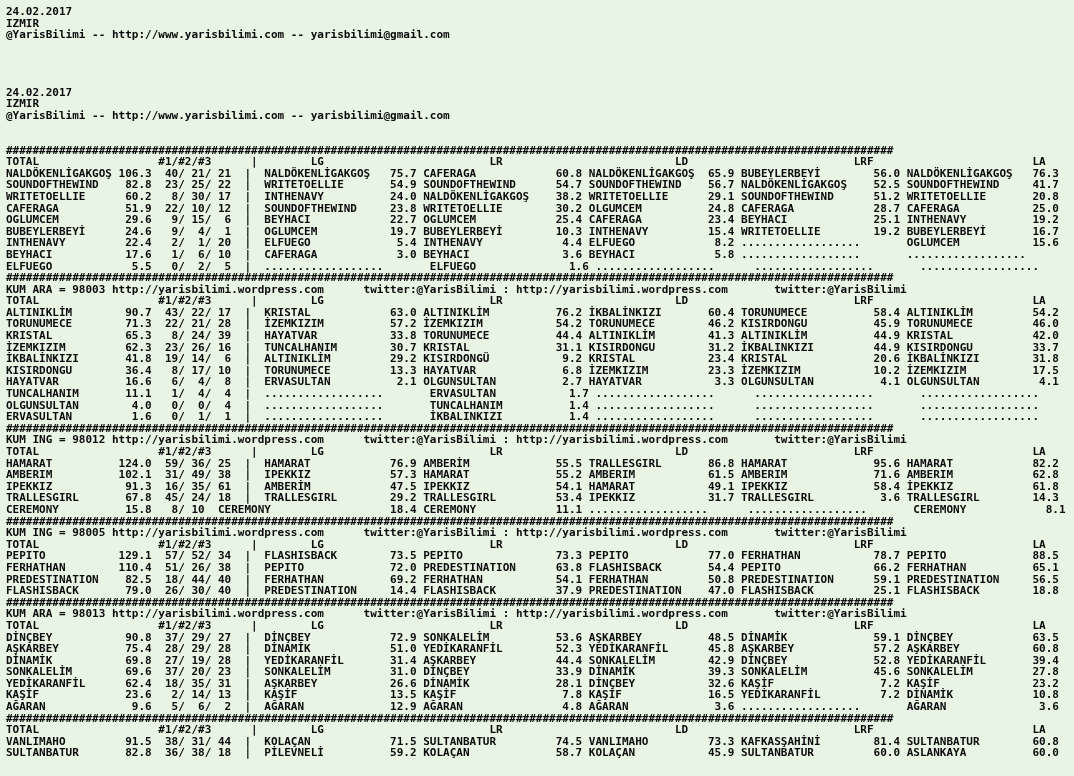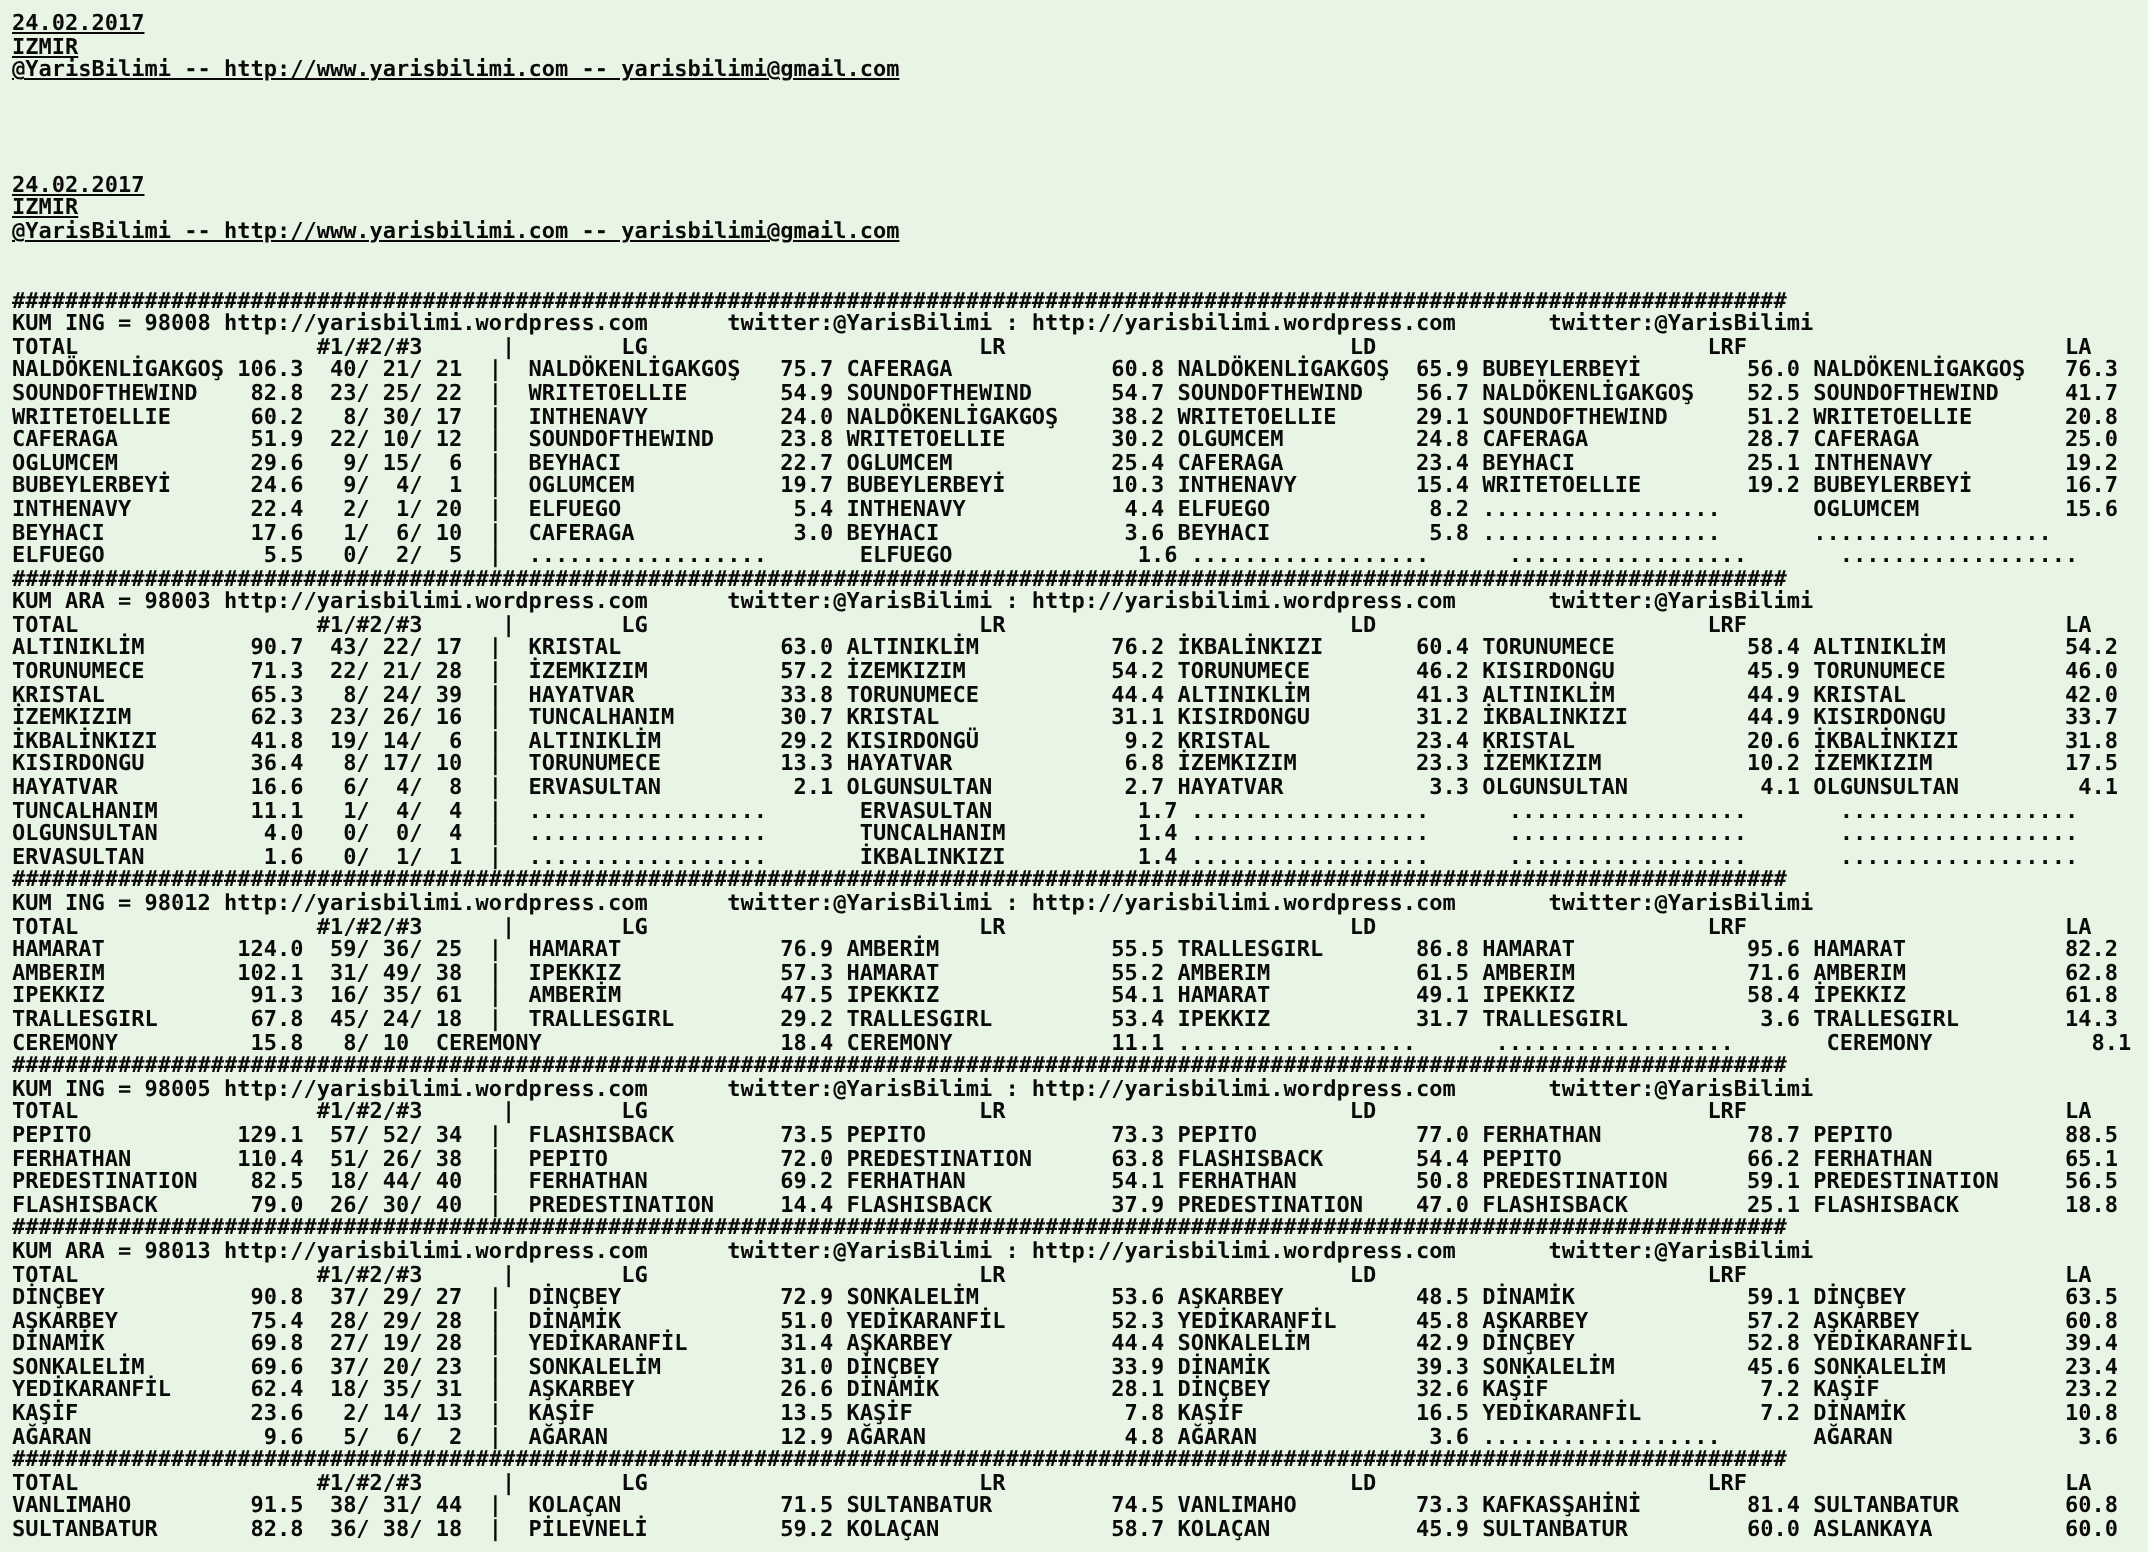--- a/index.html
+++ b/index.html
@@ -8,21 +8,21 @@
     background:#e8f5e4;
     font-family:"DejaVu Sans Mono","Liberation Mono",monospace;
     font-size:11px;
     line-height:11.6px;
     color:#0a0a0a;
     font-weight:bold;
     -webkit-font-smoothing:none;
   }
   .page{padding:6px 4px 0 6px;}
   pre{margin:0;font-family:inherit;font-size:inherit;line-height:inherit;white-space:pre;}
-  .hdr{margin-bottom:0;text-decoration:underline;}
+  .hdr{margin-bottom:0;}
   .gap2{height:23px;}
   .block{margin:0;}
   .hashline{letter-spacing:0px;}
 </style>
 </head>
 <body>
 
 <div class="page">
 
   <pre class="hdr">24.02.2017</pre>
@@ -34,21 +34,20 @@
 
   <pre class="hdr">24.02.2017</pre>
   <pre class="hdr">IZMIR</pre>
   <pre class="hdr">@YarisBilimi -- http://www.yarisbilimi.com -- yarisbilimi@gmail.com</pre>
 
   <div class="gap2"></div>
 
   <div id="races">
       <div class="block">
         <pre class="hashline">######################################################################################################################################</pre>
-        <pre>KUM ING = 98008 http://yarisbilimi.wordpress.com      twitter:@YarisBilimi : http://yarisbilimi.wordpress.com       twitter:@YarisBilimi</pre>
         <pre>TOTAL                  #1/#2/#3      |        LG                         LR                          LD                         LRF                        LA</pre>
         <pre>NALDÖKENLİGAKGOŞ 106.3  40/ 21/ 21  |  NALDÖKENLİGAKGOŞ   75.7 CAFERAGA            60.8 NALDÖKENLİGAKGOŞ  65.9 BUBEYLERBEYİ        56.0 NALDÖKENLİGAKGOŞ   76.3</pre>
         <pre>SOUNDOFTHEWIND    82.8  23/ 25/ 22  |  WRITETOELLIE       54.9 SOUNDOFTHEWIND      54.7 SOUNDOFTHEWIND    56.7 NALDÖKENLİGAKGOŞ    52.5 SOUNDOFTHEWIND     41.7</pre>
         <pre>WRITETOELLIE      60.2   8/ 30/ 17  |  INTHENAVY          24.0 NALDÖKENLİGAKGOŞ    38.2 WRITETOELLIE      29.1 SOUNDOFTHEWIND      51.2 WRITETOELLIE       20.8</pre>
         <pre>CAFERAGA          51.9  22/ 10/ 12  |  SOUNDOFTHEWIND     23.8 WRITETOELLIE        30.2 OLGUMCEM          24.8 CAFERAGA            28.7 CAFERAGA           25.0</pre>
         <pre>OGLUMCEM          29.6   9/ 15/  6  |  BEYHACI            22.7 OGLUMCEM            25.4 CAFERAGA          23.4 BEYHACI             25.1 INTHENAVY          19.2</pre>
         <pre>BUBEYLERBEYİ      24.6   9/  4/  1  |  OGLUMCEM           19.7 BUBEYLERBEYİ        10.3 INTHENAVY         15.4 WRITETOELLIE        19.2 BUBEYLERBEYİ       16.7</pre>
         <pre>INTHENAVY         22.4   2/  1/ 20  |  ELFUEGO             5.4 INTHENAVY            4.4 ELFUEGO            8.2 ..................       OGLUMCEM           15.6</pre>
         <pre>BEYHACI           17.6   1/  6/ 10  |  CAFERAGA            3.0 BEYHACI              3.6 BEYHACI            5.8 ..................       ..................</pre>
         <pre>ELFUEGO            5.5   0/  2/  5  |  ..................       ELFUEGO              1.6 ..................      ..................       ..................</pre>
@@ -87,21 +86,21 @@
         <pre>PREDESTINATION    82.5  18/ 44/ 40  |  FERHATHAN          69.2 FERHATHAN           54.1 FERHATHAN         50.8 PREDESTINATION      59.1 PREDESTINATION     56.5</pre>
         <pre>FLASHISBACK       79.0  26/ 30/ 40  |  PREDESTINATION     14.4 FLASHISBACK         37.9 PREDESTINATION    47.0 FLASHISBACK         25.1 FLASHISBACK        18.8</pre>
       </div>
       <div class="block">
         <pre class="hashline">######################################################################################################################################</pre>
         <pre>KUM ARA = 98013 http://yarisbilimi.wordpress.com      twitter:@YarisBilimi : http://yarisbilimi.wordpress.com       twitter:@YarisBilimi</pre>
         <pre>TOTAL                  #1/#2/#3      |        LG                         LR                          LD                         LRF                        LA</pre>
         <pre>DİNÇBEY           90.8  37/ 29/ 27  |  DİNÇBEY            72.9 SONKALELİM          53.6 AŞKARBEY          48.5 DİNAMİK             59.1 DİNÇBEY            63.5</pre>
         <pre>AŞKARBEY          75.4  28/ 29/ 28  |  DİNAMİK            51.0 YEDİKARANFİL        52.3 YEDİKARANFİL      45.8 AŞKARBEY            57.2 AŞKARBEY           60.8</pre>
         <pre>DİNAMİK           69.8  27/ 19/ 28  |  YEDİKARANFİL       31.4 AŞKARBEY            44.4 SONKALELİM        42.9 DİNÇBEY             52.8 YEDİKARANFİL       39.4</pre>
-        <pre>SONKALELİM        69.6  37/ 20/ 23  |  SONKALELİM         31.0 DİNÇBEY             33.9 DİNAMİK           39.3 SONKALELİM          45.6 SONKALELİM         23.4</pre>
+        <pre>SONKALELİM        69.6  37/ 20/ 23  |  SONKALELİM         31.0 DİNÇBEY             33.9 DİNAMİK           39.3 SONKALELİM          45.6 SONKALELİM         27.8</pre>
         <pre>YEDİKARANFİL      62.4  18/ 35/ 31  |  AŞKARBEY           26.6 DİNAMİK             28.1 DİNÇBEY           32.6 KAŞİF                7.2 KAŞİF              23.2</pre>
         <pre>KAŞİF             23.6   2/ 14/ 13  |  KAŞİF              13.5 KAŞİF                7.8 KAŞİF             16.5 YEDİKARANFİL         7.2 DİNAMİK            10.8</pre>
         <pre>AĞARAN             9.6   5/  6/  2  |  AĞARAN             12.9 AĞARAN               4.8 AĞARAN             3.6 ..................       AĞARAN              3.6</pre>
       </div>
       <div class="block">
         <pre class="hashline">######################################################################################################################################</pre>
         <pre>TOTAL                  #1/#2/#3      |        LG                         LR                          LD                         LRF                        LA</pre>
         <pre>VANLIMAHO         91.5  38/ 31/ 44  |  KOLAÇAN            71.5 SULTANBATUR         74.5 VANLIMAHO         73.3 KAFKASŞAHİNİ        81.4 SULTANBATUR        60.8</pre>
         <pre>SULTANBATUR       82.8  36/ 38/ 18  |  PİLEVNELİ          59.2 KOLAÇAN             58.7 KOLAÇAN           45.9 SULTANBATUR         60.0 ASLANKAYA          60.0</pre>
       </div>

